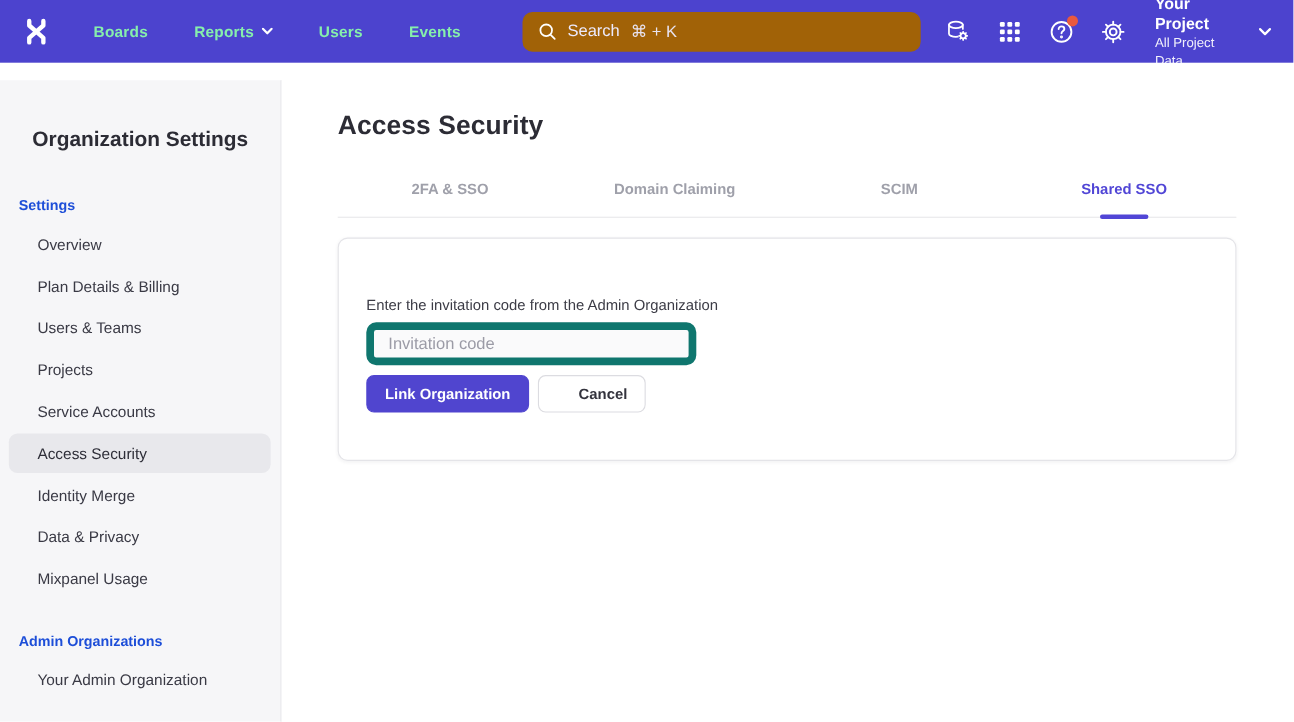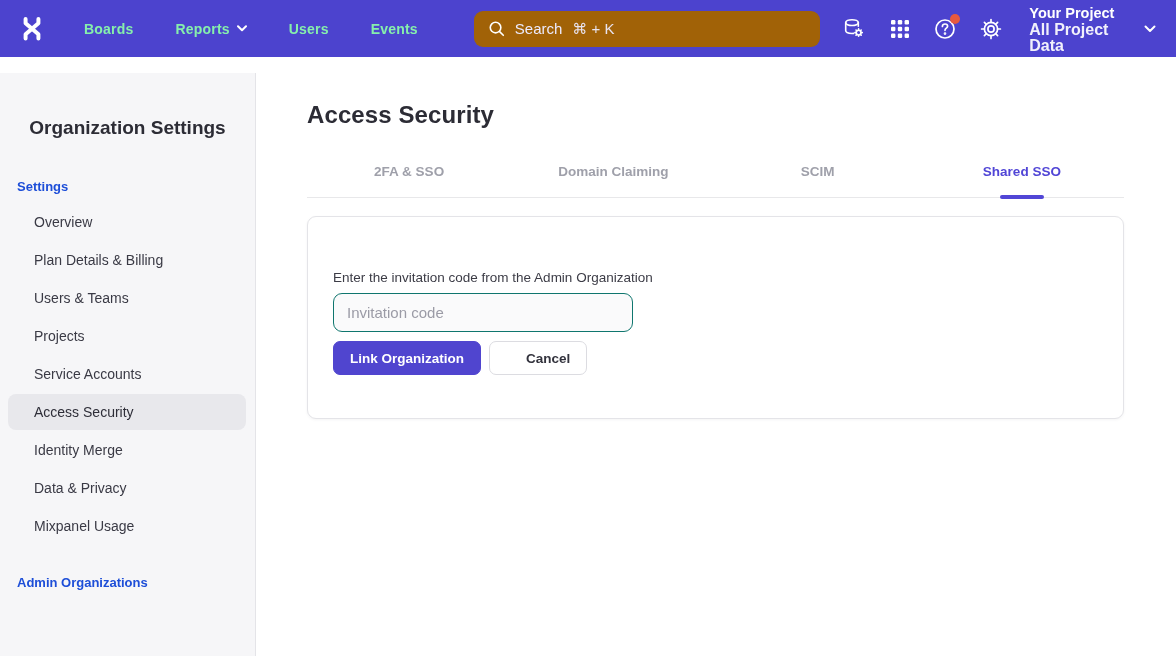--- a/index.html
+++ b/index.html
@@ -64,21 +64,21 @@
     background: #e8593f;
   }
   .project-switcher {
     margin-left: 26px;
     display: flex; align-items: center;
     color: #fff;
     cursor: pointer;
     gap: 14px;
   }
   .project-name { font-size: 14.5px; font-weight: 700; line-height: 18px; }
-  .project-scope { font-size: 16px; font-weight: 700; opacity: .92; line-height: 16px; }
+  .project-scope { font-size: 12px; font-weight: 400; opacity: .92; line-height: 16px; }
 
   
   .shell { display: flex; height: 599px; margin-top: 16px; }
 
   
   .sidebar {
     width: 256px;
     background: #f6f6f8;
     border-right: 1px solid #e4e4e8;
     padding-top: 44px;
@@ -163,21 +163,21 @@
   }
   .field-label {
     margin-top: 26px;
     font-size: 13.5px;
     color: #3c3c46;
   }
   .invite-input {
     margin-top: 8px;
     width: 300px; height: 39px;
     background: #fafafb;
-    border: 1px solid #0f766e;
+    border: 7px solid #0f766e;
     border-radius: 9px;
     padding: 0 13px;
     font-size: 15px;
     color: #2d2d38;
     outline: none;
     font-family: "Liberation Sans", "DejaVu Sans", sans-serif;
     display: block;
   }
   .invite-input::placeholder { color: #9b9ba6; }
   .btn-row { margin-top: 9px; display: flex; gap: 8px; align-items: center; }
@@ -309,20 +309,23 @@
       <li class="side-item">Users &amp; Teams</li>
       <li class="side-item">Projects</li>
       <li class="side-item">Service Accounts</li>
       <li class="side-item active">Access Security</li>
       <li class="side-item">Identity Merge</li>
       <li class="side-item">Data &amp; Privacy</li>
       <li class="side-item">Mixpanel Usage</li>
     </ul>
 
     <div class="side-section-label second">Admin Organizations</div>
+    <ul class="side-list">
+      <li class="side-item">Your Admin Organization</li>
+    </ul>
   </aside>
 
   <main class="main">
     <h1 class="page-title">Access Security</h1>
 
     <div class="tabs">
       <div class="tab">
         <span>2FA &amp; SSO</span>
       </div>
       <div class="tab">

